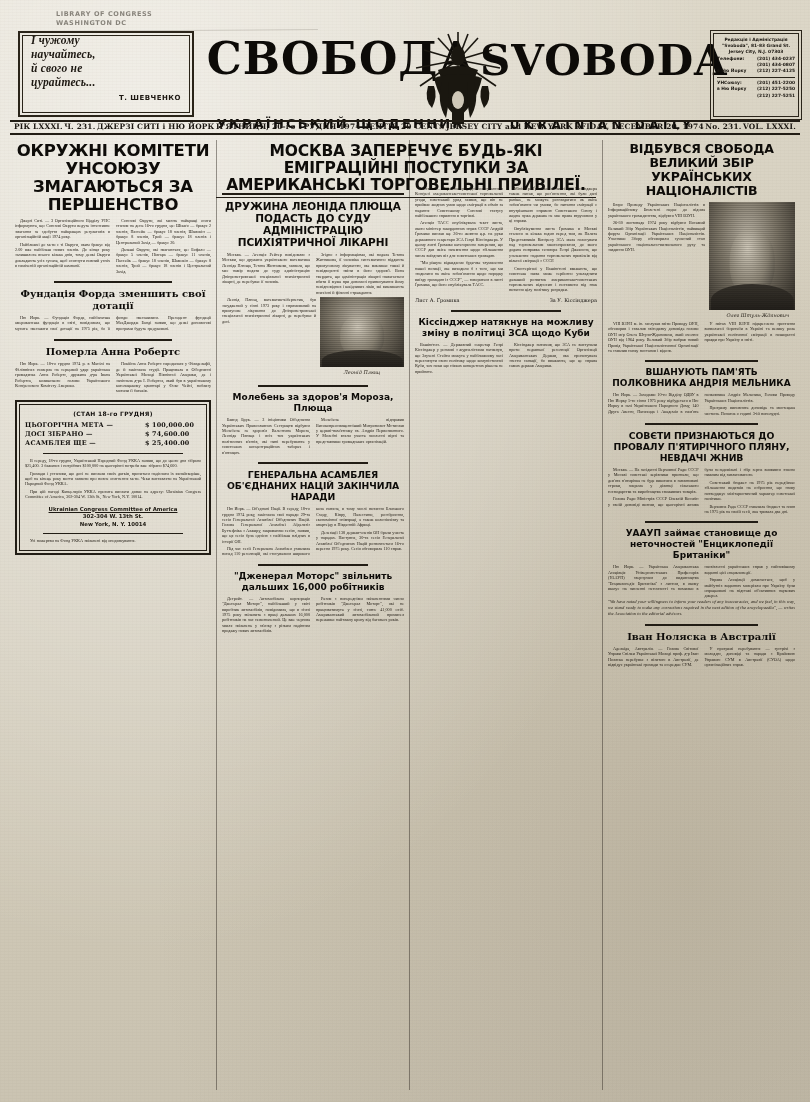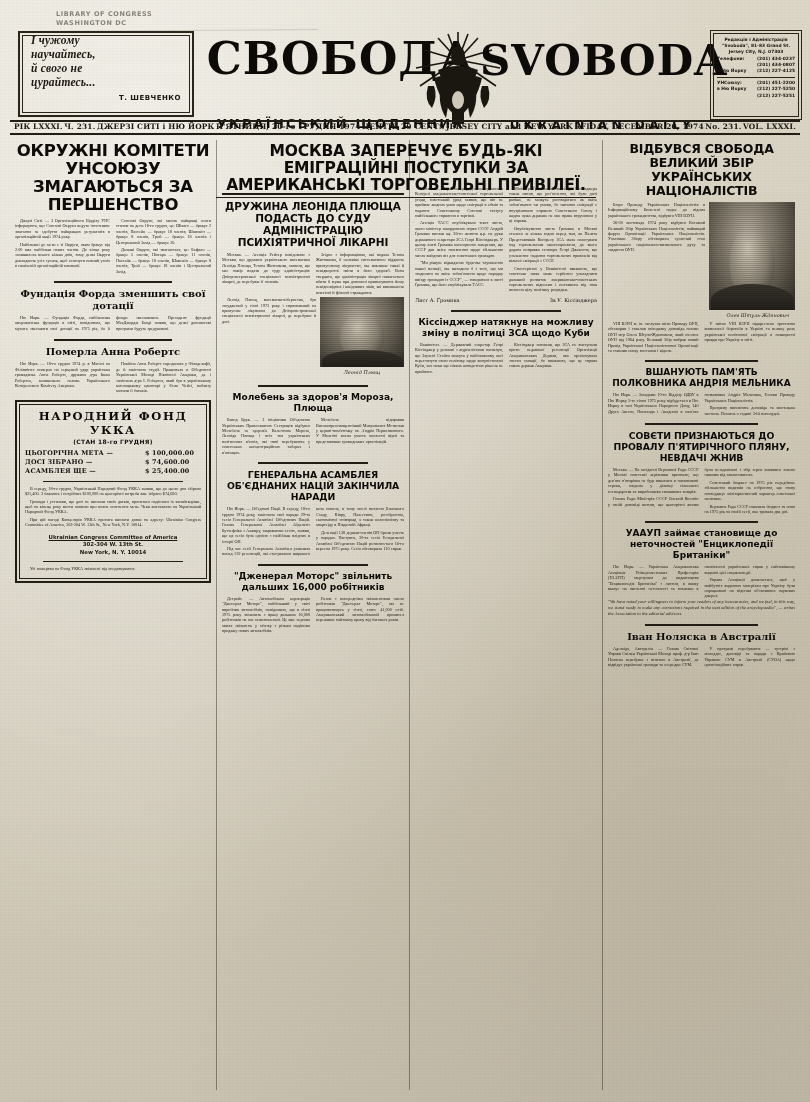--- a/index.html
+++ b/index.html
@@ -289,21 +289,20 @@
 
       <div class="rule"></div>
       <h3 class="subhd serif">Померла Анна Робертс</h3>
       <div class="body">
         <p>Ню Йорк. — 18-го грудня 1974 р. в Манілі на Філіппінах померла на серцевий удар українська громадянка Анна Робертс, дружина д-ра Івана Робертса, колишнього голови Українського Конґресового Комітету Америки.</p>
         <p>Покійна Анна Робертс народилася у Філядельфії, де й закінчила студії. Працювала в Об'єднанні Української Молоді Північної Америки, де і запізнала д-ра І. Робертса, який був в українському католицькому цвинтарі у Фокс Чейсі, поблизу могили її батьків.</p>
       </div>
 
       <div class="fundbox">
         <div class="inner">
-          <div class="fund-title">НАРОДНИЙ ФОНД УККА</div>
           <div class="fund-sub">(СТАН 18-го ГРУДНЯ)</div>
           <div class="fund-row">
               <span class="lbl">ЦЬОГОРІЧНА МЕТА —</span>
               <span class="amt">$ 100,000.00</span>
             </div>
           <div class="fund-row">
               <span class="lbl">ДОСІ ЗІБРАНО —</span>
               <span class="amt">$ 74,600.00</span>
             </div>
           <div class="fund-row">

